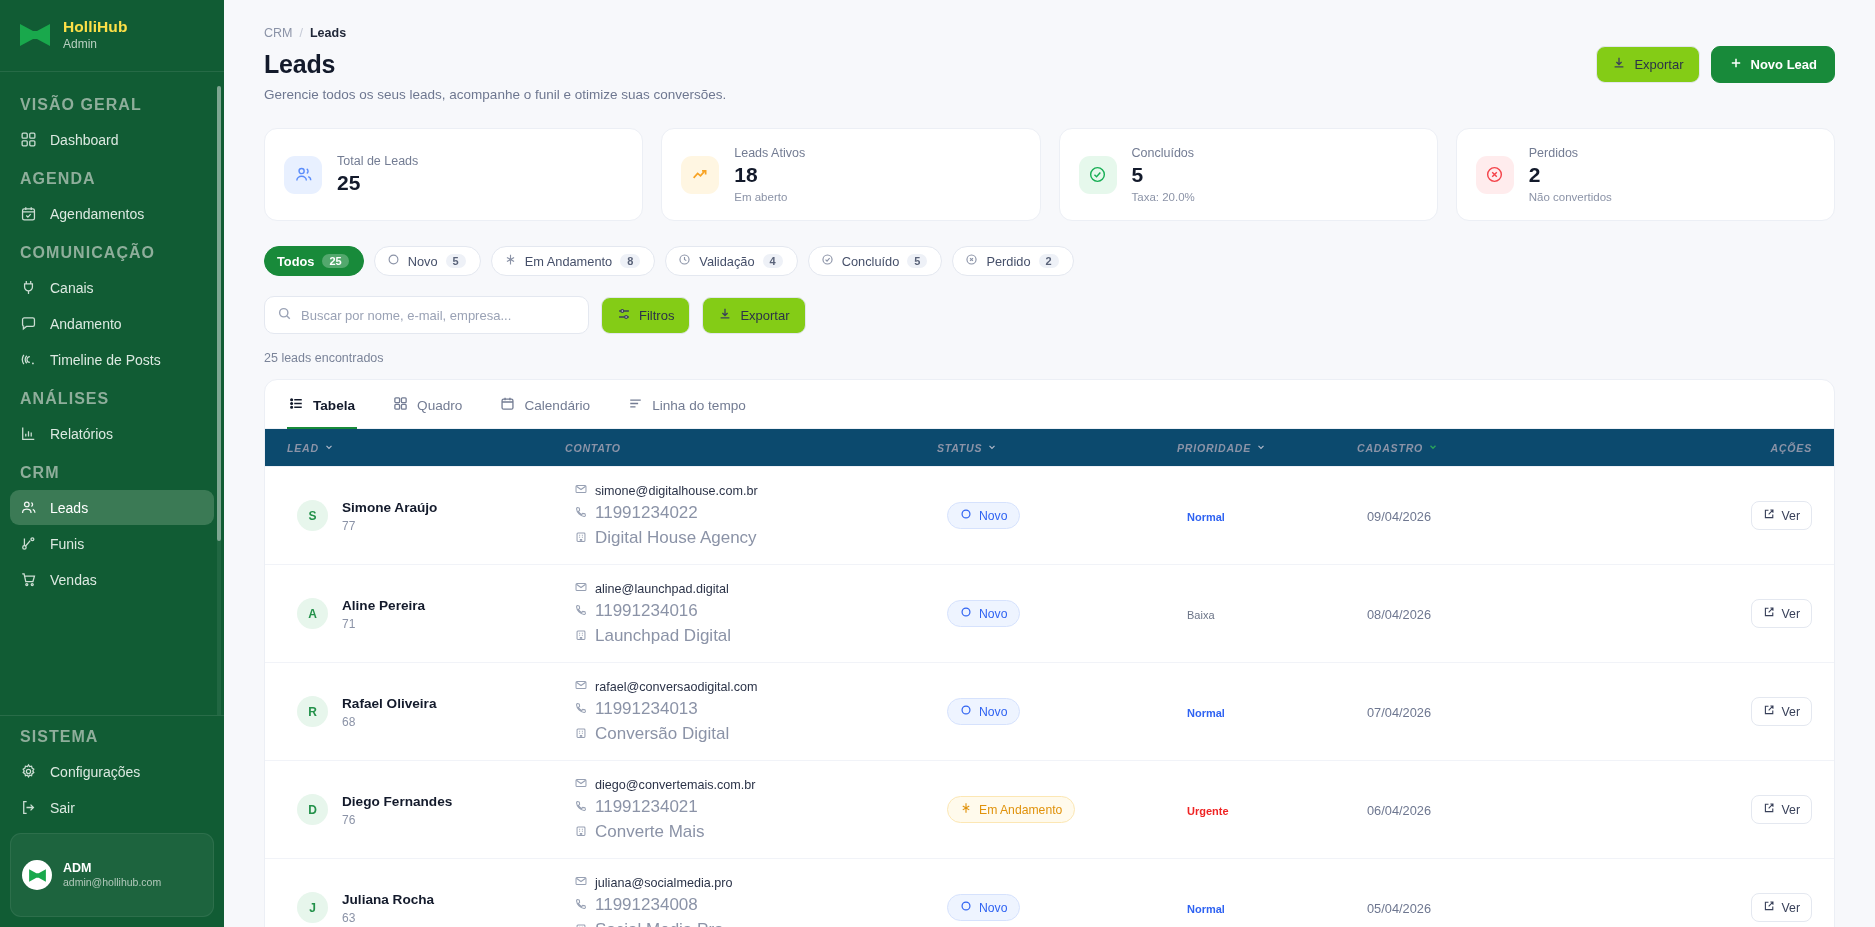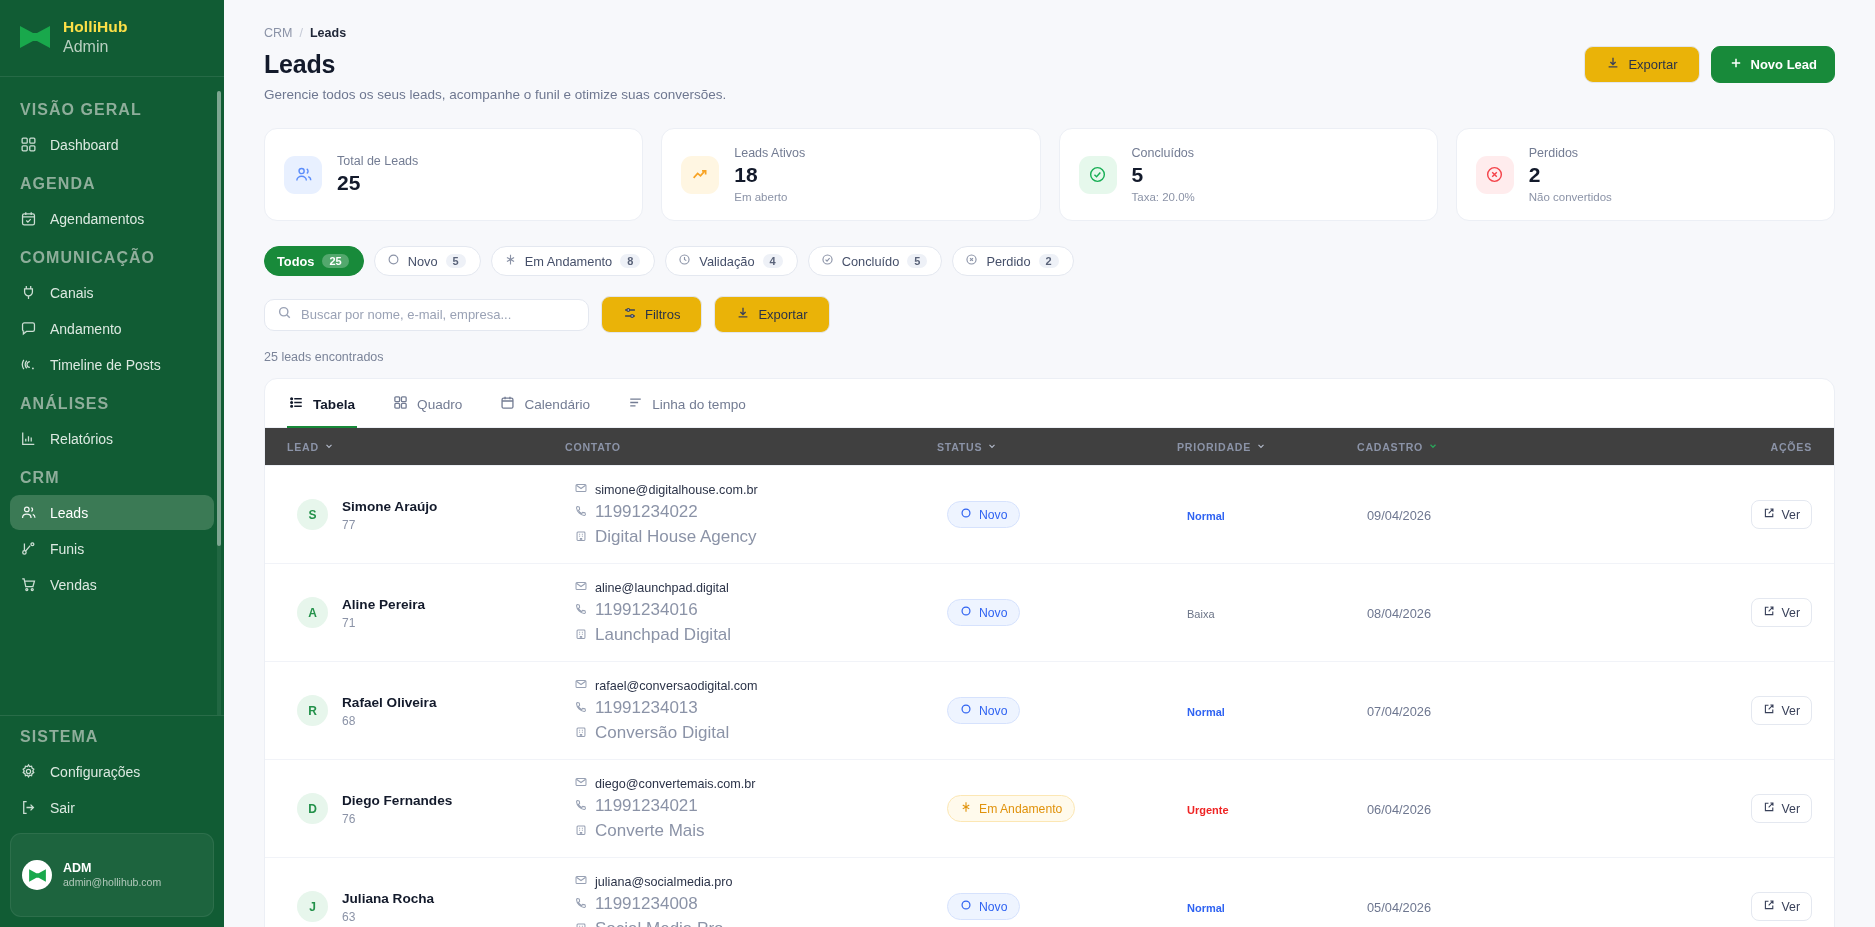--- a/index.html
+++ b/index.html
@@ -20,21 +20,21 @@
     color: #e6efe9;
   }
   .sb-brand {
     display: flex; align-items: center; gap: 11px;
     padding: 17px 18px 19px 18px;
     border-bottom: 1px solid rgba(255,255,255,.09);
   }
   .logo-mark { width: 34px; height: 26px; flex: 0 0 34px; }
   .brand-text { display: flex; flex-direction: column; line-height: 1.25; }
   .brand-name { font-size: 15.5px; font-weight: 700; color: #fde047; letter-spacing: .1px; }
-  .brand-sub { font-size: 16px; color: #b8cfc0; margin-top: 1px; }
+  .brand-sub { font-size: 12px; color: #b8cfc0; margin-top: 1px; }
 
   .sb-scroll {
     flex: 1 1 auto; overflow: hidden; position: relative;
     padding-top: 12px;
   }
   .sb-section {
     font-size: 16px; letter-spacing: 1.05px; font-weight: 600;
     color: #8fae9b; text-transform: uppercase;
     padding: 12px 20px 7px 20px;
   }
@@ -84,21 +84,21 @@
   .crumb .cur { color: #1f2637; font-weight: 600; }
 
   .title-row { display: flex; align-items: flex-start; justify-content: space-between; }
   .page-title { font-size: 25px; font-weight: 700; color: #131a2b; margin-top: 10px; letter-spacing: -.2px; }
   .page-sub { font-size: 13.5px; color: #6e7790; margin-top: 8px; }
 
   .head-actions { display: flex; gap: 11px; margin-top: 6px; }
   .btn {
     display: inline-flex; align-items: center; gap: 8px;
     font-size: 13px; border-radius: 9px; cursor: pointer;
-    padding: 9px 21px; border: 1px solid #e2e6ee; background: #eab308; color: #2b3348;
+    padding: 9px 15px; border: 1px solid #e2e6ee; background: #84cc16; color: #2b3348;
     white-space: nowrap;
   }
   .btn svg { width: 14px; height: 14px; }
   .btn.primary { background: #188a3a; border-color: #188a3a; color: #fff; font-weight: 600; padding: 9px 17px; }
 
   
   .stats { display: flex; gap: 18px; margin-top: 26px; }
   .stat {
     flex: 1 1 0; background: #fff; border: 1px solid #eceff5; border-radius: 13px;
     padding: 17px 19px; display: flex; gap: 15px; align-items: center; min-height: 86px;
@@ -123,21 +123,21 @@
     padding: 1px 7px; font-weight: 600; min-width: 20px; text-align: center;
   }
   .chip.active { background: #188a3a; border-color: #188a3a; color: #fff; font-weight: 600; }
   .chip.active .cnt { background: rgba(255,255,255,.26); color: #fff; }
 
   
   .srow { display: flex; gap: 12px; margin-top: 20px; align-items: center; }
   .search-wrap {
     position: relative; width: 325px;
     background: #fff; border: 1px solid #e4e8f0; border-radius: 10px;
-    display: flex; align-items: center; padding: 0 12px; height: 32px;
+    display: flex; align-items: center; padding: 0 12px; height: 38px;
   }
   .search-wrap svg { width: 15px; height: 15px; flex: 0 0 15px; }
   .search-wrap input {
     border: 0; outline: 0; font-size: 13px; color: #2b3348; width: 100%;
     padding-left: 9px; font-family: inherit; background: transparent;
   }
   .search-wrap input::placeholder { color: #9aa2b5; }
   .found { font-size: 12.5px; color: #7b8499; margin-top: 17px; }
 
   
@@ -151,21 +151,21 @@
     padding: 16px 2px 13px 2px; font-size: 13.6px; color: #737c93;
     border-bottom: 2.5px solid transparent; margin-bottom: -1px;
   }
   .tab svg { width: 15px; height: 15px; }
   .tab.active { color: #131a2b; font-weight: 700; border-bottom-color: #188a3a; }
 
   table { width: 100%; border-collapse: collapse; table-layout: fixed; }
   thead th {
     text-align: left; font-size: 10.6px; letter-spacing: .75px; font-weight: 600;
     text-transform: uppercase; color: #8b93a7; padding: 13px 10px 12px 0;
-    border-bottom: 1px solid #eef1f6; background: #404040;
+    border-bottom: 1px solid #eef1f6; background: #0c4a6e; font-style: italic;
   }
   thead th .sorthead { display: inline-flex; align-items: center; gap: 5px; }
   thead th svg { width: 10px; height: 10px; }
   th.c-lead { width: 300px; padding-left: 22px; }
   th.c-contato { width: 372px; }
   th.c-status { width: 240px; }
   th.c-prio { width: 180px; }
   th.c-cad { width: 300px; }
   th.c-acoes { text-align: right; padding-right: 22px; }
 

